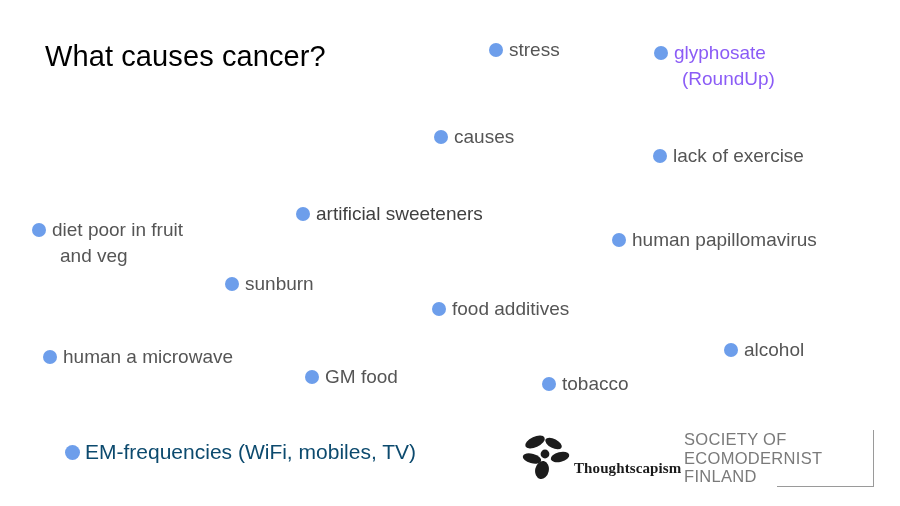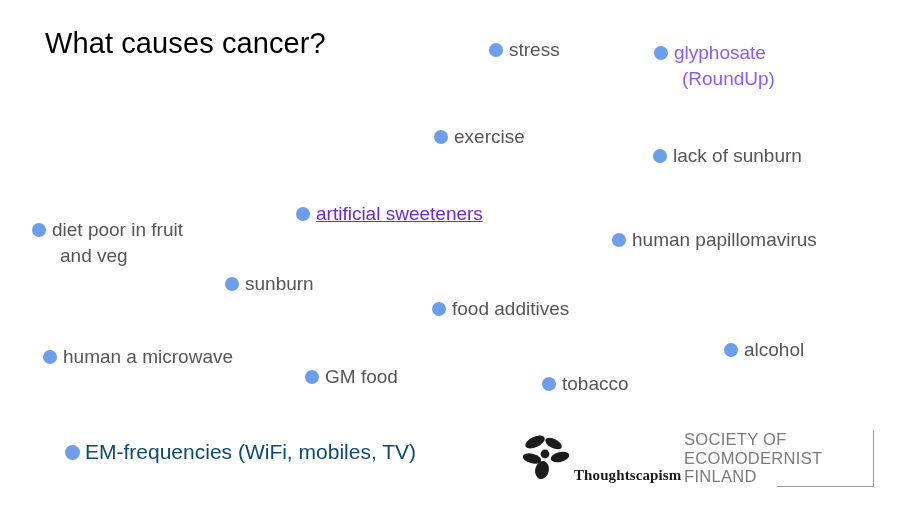--- a/index.html
+++ b/index.html
@@ -27,20 +27,21 @@
     top: 24px;
     color: #000000;
     font-size: 29px;
     line-height: 39px;
     font-weight: 400;
     letter-spacing: 0.1px;
     white-space: nowrap;
   }
   #title-block .title-line {
     display: block;
+    margin-top: 13px;
   }
 
   
   .risk-item {
     position: absolute;
     color: #555555;
     font-size: 19px;
     line-height: 26px;
     font-weight: 400;
     white-space: nowrap;
@@ -83,21 +84,21 @@
   #ts-logo .ts-mark {
     position: absolute;
     left: 0;
     top: 0;
     width: 52px;
     height: 48px;
   }
   #ts-logo .ts-name {
     position: absolute;
     left: 54px;
-    top: 35px;
+    top: 28px;
     font-family: "Liberation Serif", serif;
     font-weight: bold;
     font-size: 15px;
     color: #1a1a1a;
     white-space: nowrap;
     letter-spacing: 0.1px;
   }
 
   
   #eco-logo {
@@ -150,27 +151,27 @@
       <div class="risk-item" style="left: 489px; top: 37px; color: rgb(85, 85, 85); text-align: right;">
         <span class="dot" style="background: rgb(109, 158, 235);"></span>
         <span class="risk-label">stress</span>
       </div>
       <div class="risk-item" style="left: 654px; top: 40px; color: #8b5cf6;">
         <span class="dot" style="background: rgb(109, 158, 235);"></span>
         <span class="risk-label">glyphosate<span class="line2">(RoundUp)</span></span>
       </div>
       <div class="risk-item" style="left: 434px; top: 124px; color: rgb(85, 85, 85);">
         <span class="dot" style="background: rgb(109, 158, 235);"></span>
-        <span class="risk-label">exercise</span>
+        <span class="risk-label">causes</span>
       </div>
       <div class="risk-item" style="left: 653px; top: 143px; color: rgb(85, 85, 85);">
         <span class="dot" style="background: rgb(109, 158, 235);"></span>
-        <span class="risk-label">lack of sunburn</span>
-      </div>
-      <div class="risk-item" style="left: 296px; top: 201px; color: #6d28d9; text-decoration: underline;">
+        <span class="risk-label">lack of exercise</span>
+      </div>
+      <div class="risk-item" style="left: 296px; top: 201px; color: #404040;">
         <span class="dot" style="background: rgb(109, 158, 235);"></span>
         <span class="risk-label">artificial sweeteners</span>
       </div>
       <div class="risk-item" style="left: 32px; top: 217px; color: rgb(85, 85, 85);">
         <span class="dot" style="background: rgb(109, 158, 235);"></span>
         <span class="risk-label">diet poor in fruit<span class="line2">and veg</span></span>
       </div>
       <div class="risk-item" style="left: 612px; top: 227px; color: rgb(85, 85, 85);">
         <span class="dot" style="background: rgb(109, 158, 235);"></span>
         <span class="risk-label">human papillomavirus</span>

